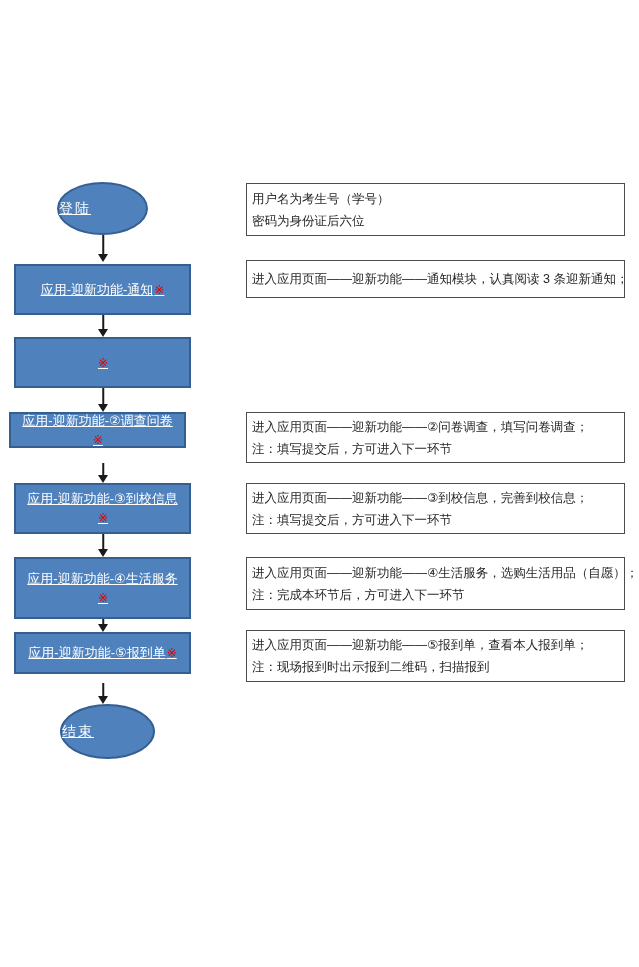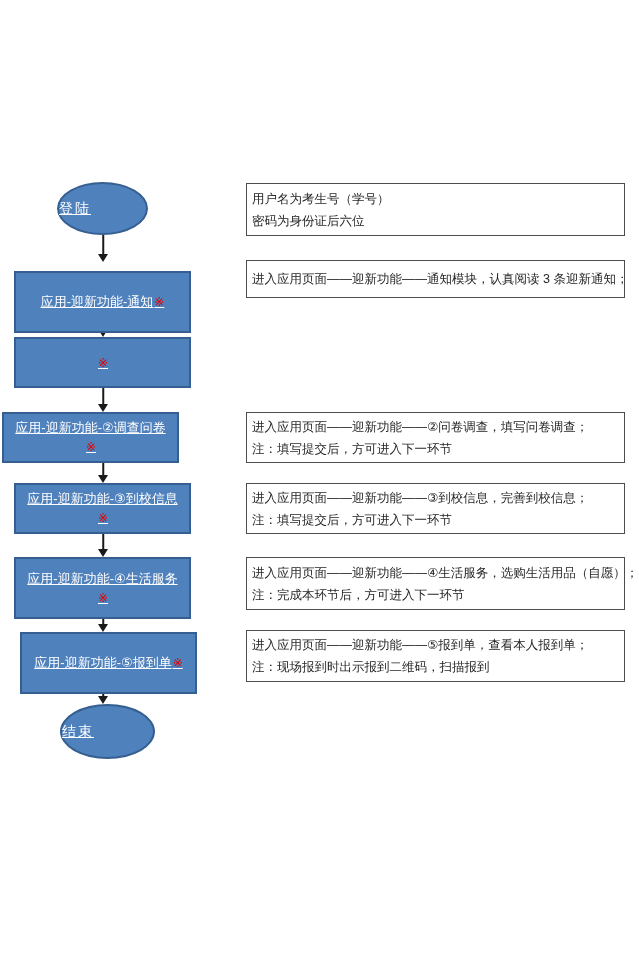--- a/index.html
+++ b/index.html
@@ -64,46 +64,46 @@
     </div>
   <div class="arrow" style="top:608px;height:24px">
       <div class="shaft"></div>
       <div class="head"></div>
     </div>
   <div class="arrow" style="top:683px;height:21px">
       <div class="shaft"></div>
       <div class="head"></div>
     </div>
 
-  <div class="node rect" style="left:14px;top:271px;height:62px">
+  <div class="node rect" style="left:14px;top:264px;height:51px">
     <div class="line">
       <span>应用-迎新功能-通知</span><span class="req">※</span>
     </div>
   </div>
 
   <div class="node rect" style="left:14px;top:337px;height:51px">
     <div class="line"><span class="req">※</span></div>
   </div>
 
-  <div class="node rect" style="left:2px;top:412px;height:51px">
+  <div class="node rect" style="left:9px;top:412px;height:36px">
     <div class="line"><span>应用-迎新功能-②调查问卷</span></div>
     <div class="line"><span class="req">※</span></div>
   </div>
 
   <div class="node rect" style="left:14px;top:483px;height:51px">
     <div class="line"><span>应用-迎新功能-③到校信息</span></div>
     <div class="line"><span class="req">※</span></div>
   </div>
 
   <div class="node rect" style="left:14px;top:557px;height:62px">
     <div class="line"><span>应用-迎新功能-④生活服务</span></div>
     <div class="line"><span class="req">※</span></div>
   </div>
 
-  <div class="node rect" style="left:20px;top:632px;height:62px">
+  <div class="node rect" style="left:14px;top:632px;height:42px">
     <div class="line">
       <span>应用-迎新功能-⑤报到单</span><span class="req">※</span>
     </div>
   </div>
 
   <div class="node oval" style="left:60px;top:704px;width:95px;height:55px">
     <span>结束</span>
   </div>
 
   <div class="note" style="top:183px;height:53px">

